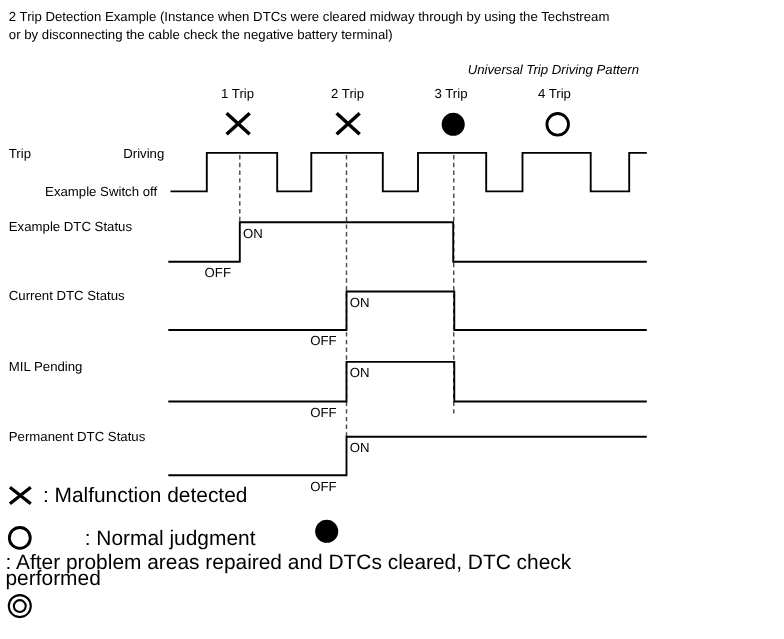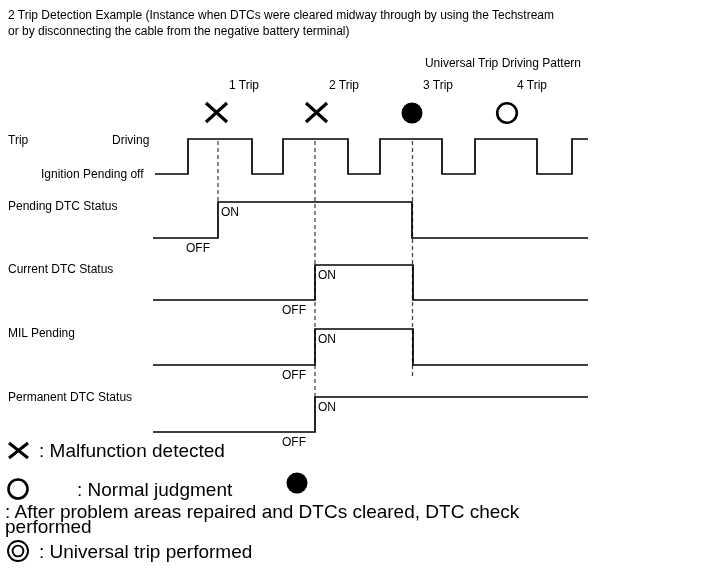--- a/index.html
+++ b/index.html
@@ -4,45 +4,45 @@
 <style>
   html,body{margin:0;padding:0;background:#fff;}
   .canvas{
     position:relative;width:588px;height:581px;background:#ffffff;
     font-family:"Liberation Sans",sans-serif;color:#000;overflow:hidden;
   }
   .abs{position:absolute;white-space:nowrap;}
   .t12{font-size:12px;line-height:14px;}
   .t13{font-size:19px;line-height:15px;}
   .title-line{font-size:12px;line-height:16px;}
-  .ctr{transform:translateX(-50%);margin-left:28px;}
+  .ctr{transform:translateX(-50%);}
   .diagram-svg{position:absolute;left:0;top:0;}
   .legend-item{position:absolute;display:flex;align-items:center;gap:8px;}
   .legend-item svg{flex:0 0 auto;display:block;}
 </style>
 </head>
 <body>
 
 <div class="canvas">
 
   <div class="abs title-line" style="left:8px;top:7px;">2 Trip Detection Example (Instance when DTCs were cleared midway through by using the Techstream</div>
-  <div class="abs title-line" style="left:8px;top:23px;">or by disconnecting the cable from the negative battery terminal)</div>
+  <div class="abs title-line" style="left:8px;top:23px;">or by disconnecting the cable check the negative battery terminal)</div>
 
-  <div class="abs t12" style="right:7px;top:56px;">Universal Trip Driving Pattern</div>
+  <div class="abs t12" style="right:7px;top:56px;font-style:italic;">Universal Trip Driving Pattern</div>
 
   <div class="abs t12 ctr" style="left:216px;top:78px;">1 Trip</div>
   <div class="abs t12 ctr" style="left:316px;top:78px;">2 Trip</div>
   <div class="abs t12 ctr" style="left:410px;top:78px;">3 Trip</div>
   <div class="abs t12 ctr" style="left:504px;top:78px;">4 Trip</div>
 
   <div class="abs t12" style="left:8px;top:133px;text-align:center;">Trip</div>
   <div class="abs t12" style="left:112px;top:133px;">Driving</div>
-  <div class="abs t12" style="left:41px;top:167px;">Ignition Pending off</div>
+  <div class="abs t12" style="left:41px;top:167px;">Example Switch off</div>
 
-  <div class="abs t12" style="left:8px;top:199px;">Pending DTC Status</div>
+  <div class="abs t12" style="left:8px;top:199px;">Example DTC Status</div>
   <div class="abs t12" style="left:8px;top:262px;">Current DTC Status</div>
   <div class="abs t12" style="left:8px;top:326px;">MIL Pending</div>
   <div class="abs t12" style="left:8px;top:390px;">Permanent DTC Status</div>
 
   <div class="abs t12" style="left:221px;top:205px;">ON</div>
   <div class="abs t12" style="left:186px;top:241px;">OFF</div>
 
   <div class="abs t12" style="left:318px;top:268px;">ON</div>
   <div class="abs t12" style="left:282px;top:303px;">OFF</div>
 
@@ -106,16 +106,15 @@
       <circle cx="13" cy="13" r="9.5" fill="#fff" stroke="#000" stroke-width="2.6"></circle>
     </svg>
     <span class="t13">: Normal judgment</span>
   </div>
 
   <div class="legend-item" style="left:5px;top:538px;">
     <svg width="26" height="26" viewBox="0 0 26 26">
       <circle cx="13" cy="13" r="10" fill="#fff" stroke="#000" stroke-width="1.9"></circle>
       <circle cx="13" cy="13" r="5.4" fill="#fff" stroke="#000" stroke-width="1.9"></circle>
     </svg>
-    <span class="t13">: Universal trip performed</span>
   </div>
 
 </div>
 
 </body></html>

